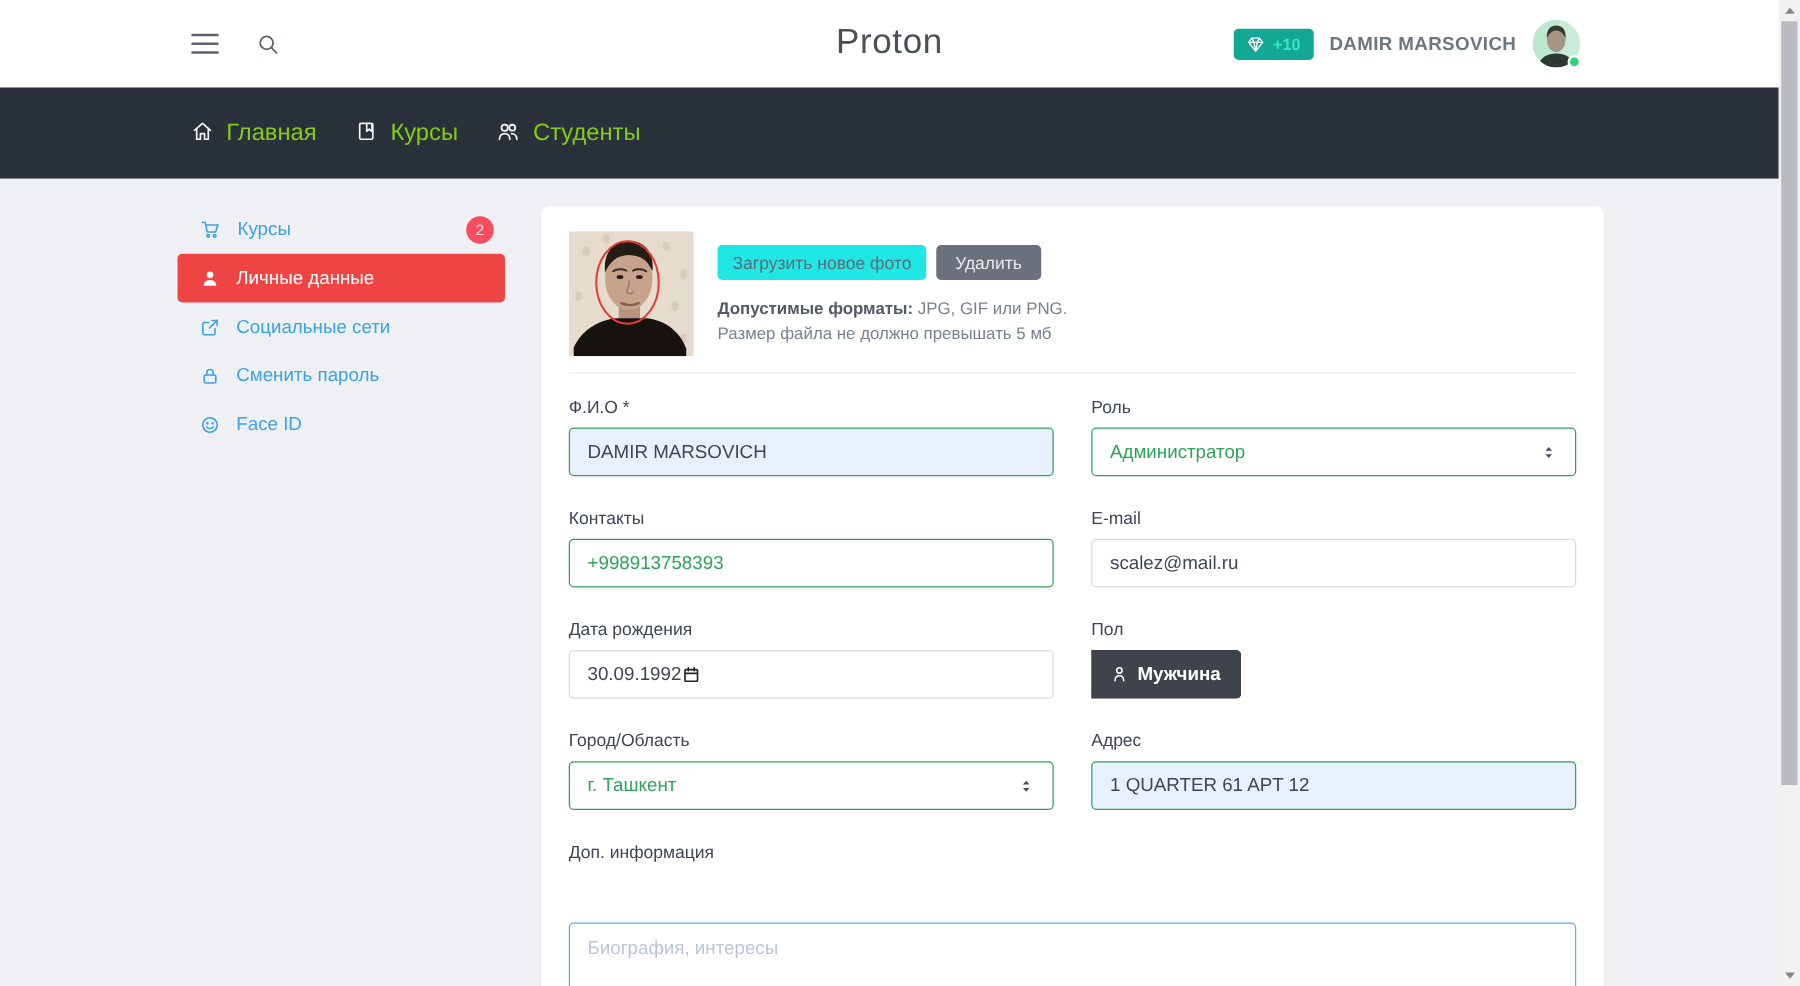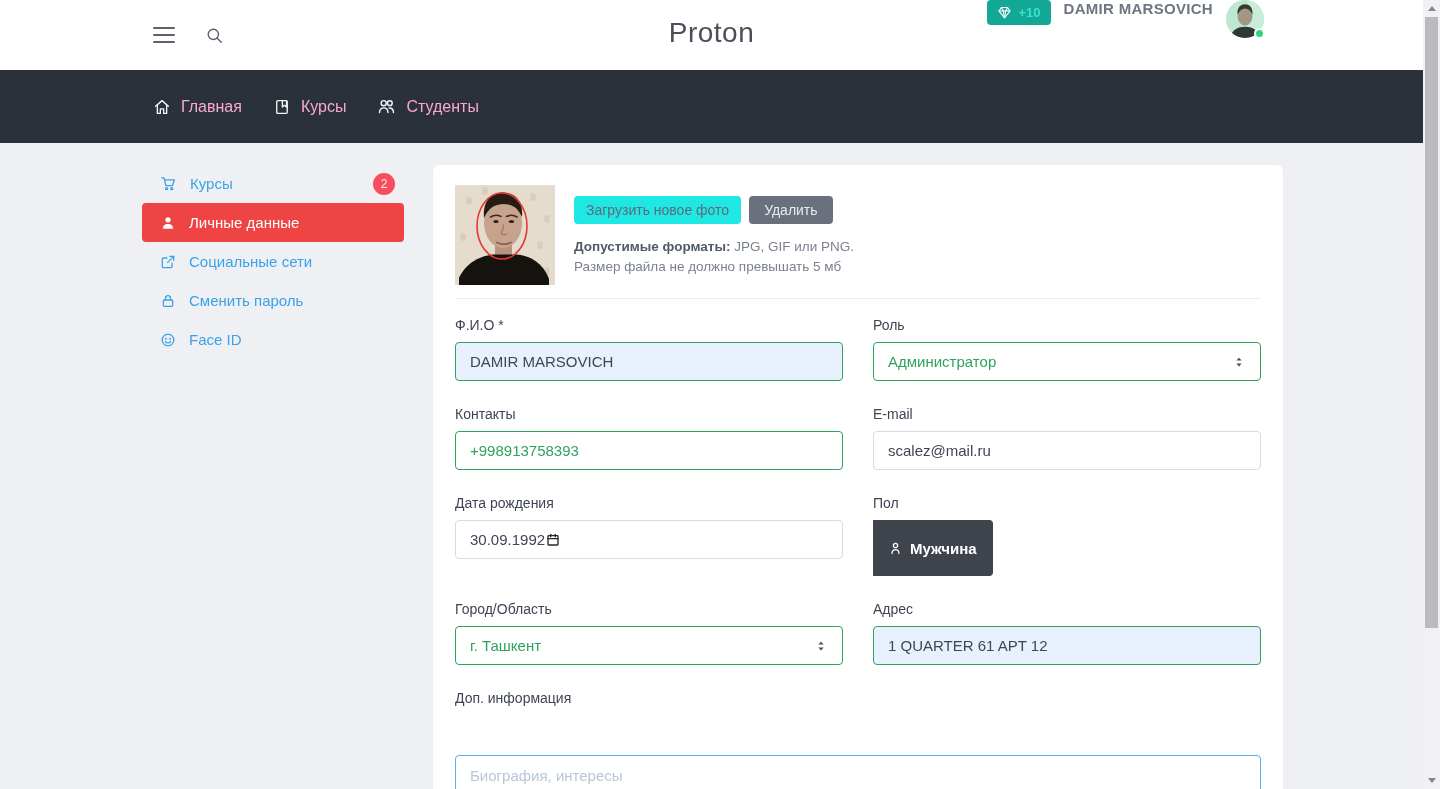--- a/index.html
+++ b/index.html
@@ -10,31 +10,31 @@
   }
   .app { position:absolute; left:0; top:0; width:1423px; height:789px;text-decoration:underline; }
 
   
   .header { position:absolute; left:0; top:0; width:1423px; height:70px; background:#fff; }
   .header-left { position:absolute; left:153px; top:0; height:70px; display:flex; align-items:center; gap:30px; }
   .hamburger { width:22px; display:flex; flex-direction:column; gap:5px; cursor:pointer; }
   .hamburger span { display:block; height:2px; background:#5b626d; border-radius:1px; }
   .icon-btn { display:flex; align-items:center; justify-content:center; cursor:pointer; color:#5b626d; }
   .app-title { position:absolute; left:0; right:0; top:17px; text-align:center; font-size:28px; color:#4b4f58; letter-spacing:.5px; }
-  .user-area { position:absolute; right:159px; top:0; height:70px; display:flex; align-items:flex-start; gap:13px; }
+  .user-area { position:absolute; right:159px; top:0; height:70px; display:flex; align-items:center; gap:13px; }
   .gem-badge { display:flex; align-items:center; gap:6px; background:#13a796; border-radius:4px; padding:5px 10px; cursor:pointer; }
   .gem-badge .pts { color:#35e5cd; font-size:13px; font-weight:bold; }
   .user-name { color:#6e7681; font-size:15px; font-weight:bold; letter-spacing:.3px; }
   .avatar-wrap { position:relative; width:38px; height:38px; cursor:pointer; }
   .avatar { width:38px; height:38px; border-radius:50%; overflow:hidden; display:block; }
   .status-dot { position:absolute; right:-1px; bottom:-1px; width:11px; height:11px; border-radius:50%; background:#2ed47a; border:2px solid #fff; }
 
   
   .navbar { position:absolute; left:0; top:70px; width:1423px; height:73px; background:#2b313a; display:flex; align-items:center; padding-left:153px; gap:31px; }
-  .nav-item { display:flex; align-items:center; gap:10px; color:#f9a8d4; font-size:16px; cursor:pointer; }
+  .nav-item { display:flex; align-items:flex-start; gap:10px; color:#84cc16; font-size:19px; cursor:pointer; }
   .nav-item svg { color:#f4f5f6; }
 
   
   .page { position:absolute; left:0; top:143px; width:1423px; height:646px; background:#eef0f4; overflow:hidden; }
 
   
   .sidebar { position:absolute; left:142px; top:21px; width:262px; }
   .side-item { height:39px; display:flex; align-items:center; gap:13px; padding:0 9px 0 18px; border-radius:4px; color:#3aa2e8; font-size:15px; cursor:pointer; }
   .side-item.active { background:#ef4444; color:#fff;text-align:right; }
   .side-badge { margin-left:auto; width:22px; height:22px; border-radius:50%; background:#f64e60; color:#fde8ea; font-size:12px; display:flex; align-items:center; justify-content:center; }
@@ -60,21 +60,21 @@
   input.control { display:block; }
   .b-green { border-color:#2fa35c; }
   .bg-autofill { background:#e8f0fe; }
   .t-green { color:#2fa35c; }
   .select { justify-content:space-between; cursor:pointer; }
   .select .chevrons { color:#454c58; display:flex; }
   .date-ctl { justify-content:flex-start; cursor:text; }
   .cal { color:#22262c; display:flex; cursor:pointer; }
 
   .gender-group { display:flex; width:fit-content; }
-  .gender-btn { height:56px; display:flex; align-items:center; gap:7px; padding:16px 15px; background:#fff; border:1px solid #e2e5ec; color:#b2b7c2; font-size:15px; font-weight:bold; cursor:pointer; font-family:inherit; }
+  .gender-btn { height:39px; display:flex; align-items:center; gap:7px; padding:16px 15px; background:#fff; border:1px solid #e2e5ec; color:#b2b7c2; font-size:15px; font-weight:bold; cursor:pointer; font-family:inherit; }
   .gender-btn:first-child { border-radius:4px 0 0 4px; }
   .gender-btn:last-child { border-radius:0 4px 4px 0; border-left:none; }
   .gender-btn.active { background:#3e434c; border-color:#3e434c; color:#fff; }
 
   .field-full { grid-column:1 / -1; }
   .ta-wrap { position:relative;margin-top:48px; }
   textarea.control { height:74px; border-color:#58aff0; padding:10px 14px; resize:none; display:block; line-height:19px; }
   textarea.control::placeholder { color:#b9c5da; }
   .resize-handle { position:absolute; right:3px; bottom:3px; width:10px; height:10px; pointer-events:none; }
   .resize-handle::before { content:""; position:absolute; right:0; bottom:2px; width:11px; height:1px; background:#8a93a5; transform:rotate(-45deg); transform-origin:right bottom; }

